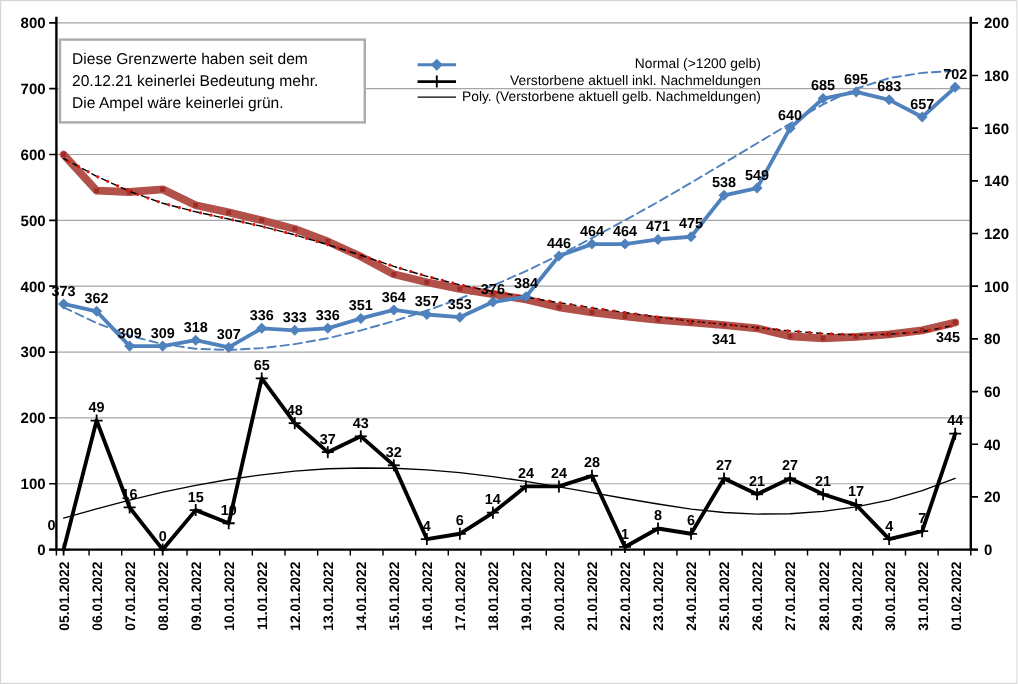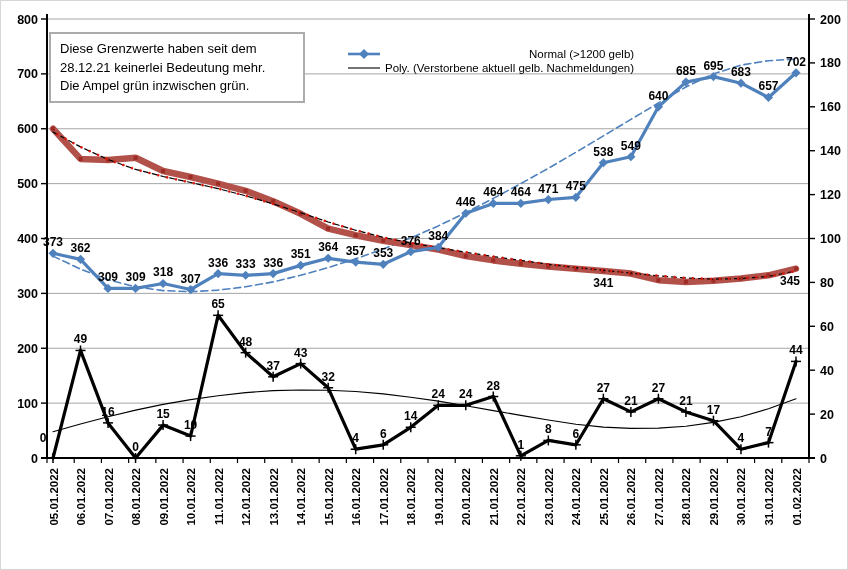--- a/index.html
+++ b/index.html
@@ -320,33 +320,40 @@
         <text x="684.925925925926" y="403.905" text-anchor="middle" class="dat-lbl">21</text>
         <text x="712.4444444444445" y="412.685" text-anchor="middle" class="dat-lbl">17</text>
         <text x="739.9629629629629" y="441.22" text-anchor="middle" class="dat-lbl">4</text>
         <text x="767.4814814814815" y="434.635" text-anchor="middle" class="dat-lbl">7</text>
         <text x="795" y="353.42" text-anchor="middle" class="dat-lbl">44</text>
       </g>
     </svg>
 
   <div class="note-box">
     <div>Diese Grenzwerte haben seit dem</div>
-    <div>28.12.21  keinerlei Bedeutung mehr.</div>
-    <div>Die Ampel grün inzwischen grün.</div>
+    <div>20.12.21  keinerlei Bedeutung mehr.</div>
+    <div>Die Ampel wäre keinerlei grün.</div>
   </div>
 
 
   <div class="legend">
     <div class="lrow">
       <svg width="34" height="12">
         <line x1="1" y1="6" x2="33" y2="6" stroke="#4F81BD" stroke-width="2.6"></line>
         <path d="M17 1 L22 6 L17 11 L12 6 Z" fill="#4F81BD"></path>
       </svg>
       <span>Normal (&gt;1200 gelb)</span>
     </div>
     <div class="lrow">
       <svg width="34" height="12">
+        <line x1="1" y1="6" x2="33" y2="6" stroke="#000" stroke-width="2.4"></line>
+        <line x1="17" y1="1" x2="17" y2="11" stroke="#000" stroke-width="1.6"></line>
+      </svg>
+      <span>Verstorbene aktuell inkl. Nachmeldungen</span>
+    </div>
+    <div class="lrow">
+      <svg width="34" height="12">
         <line x1="1" y1="6" x2="33" y2="6" stroke="#000" stroke-width="1.1"></line>
       </svg>
       <span>Poly. (Verstorbene aktuell gelb. Nachmeldungen)</span>
     </div>
   </div>
 </div>
 
 </body></html>

